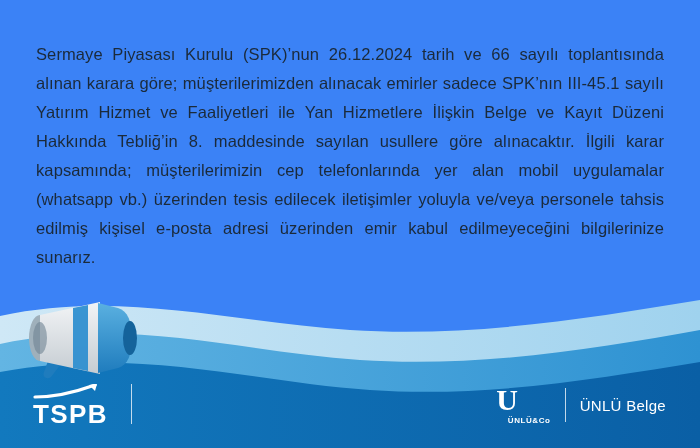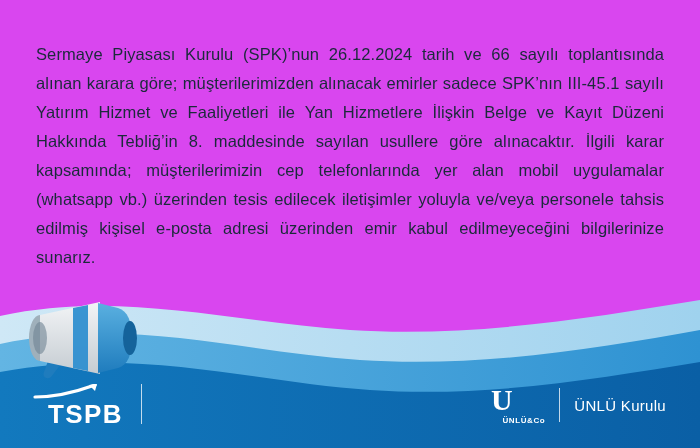--- a/index.html
+++ b/index.html
@@ -10,21 +10,21 @@
     width: 700px;
     height: 448px;
     font-family: "Liberation Sans", sans-serif;
     background: #ffffff;
     overflow: hidden;
   }
   #card {
     position: relative;
     width: 700px;
     height: 448px;
-    background: #d946ef;
+    background: #3b82f6;
     overflow: hidden;
   }
   
   #wave-layer {
     position: absolute;
     left: 0;
     top: 0;
     width: 700px;
     height: 448px;
     pointer-events: none;
@@ -76,21 +76,20 @@
     width: 80px;
     height: 16px;
     margin-bottom: 1px;
   }
   #tspb-word {
     font-size: 26px;
     font-weight: bold;
     color: #ffffff;
     letter-spacing: 1.4px;
     line-height: 26px;
-    margin-left: 15px;
   }
   #tspb-divider {
     width: 1px;
     height: 40px;
     background: rgba(255,255,255,0.75);
     margin: 0 16px 0 18px;
   }
   #unlu-logo {
     position: absolute;
     right: 34px;
@@ -204,17 +203,17 @@
       <div>
       </div>
     </div>
 
     <div id="unlu-logo">
       <div id="unlu-mark">
         <div id="unlu-u">U</div>
         <div id="unlu-small">ÜNLÜ&amp;Co</div>
       </div>
       <div id="unlu-divider"></div>
-      <div id="unlu-word">ÜNLÜ Kurulu</div>
+      <div id="unlu-word">ÜNLÜ Belge</div>
     </div>
 
   </div>
 </div>
 
 </body></html>

